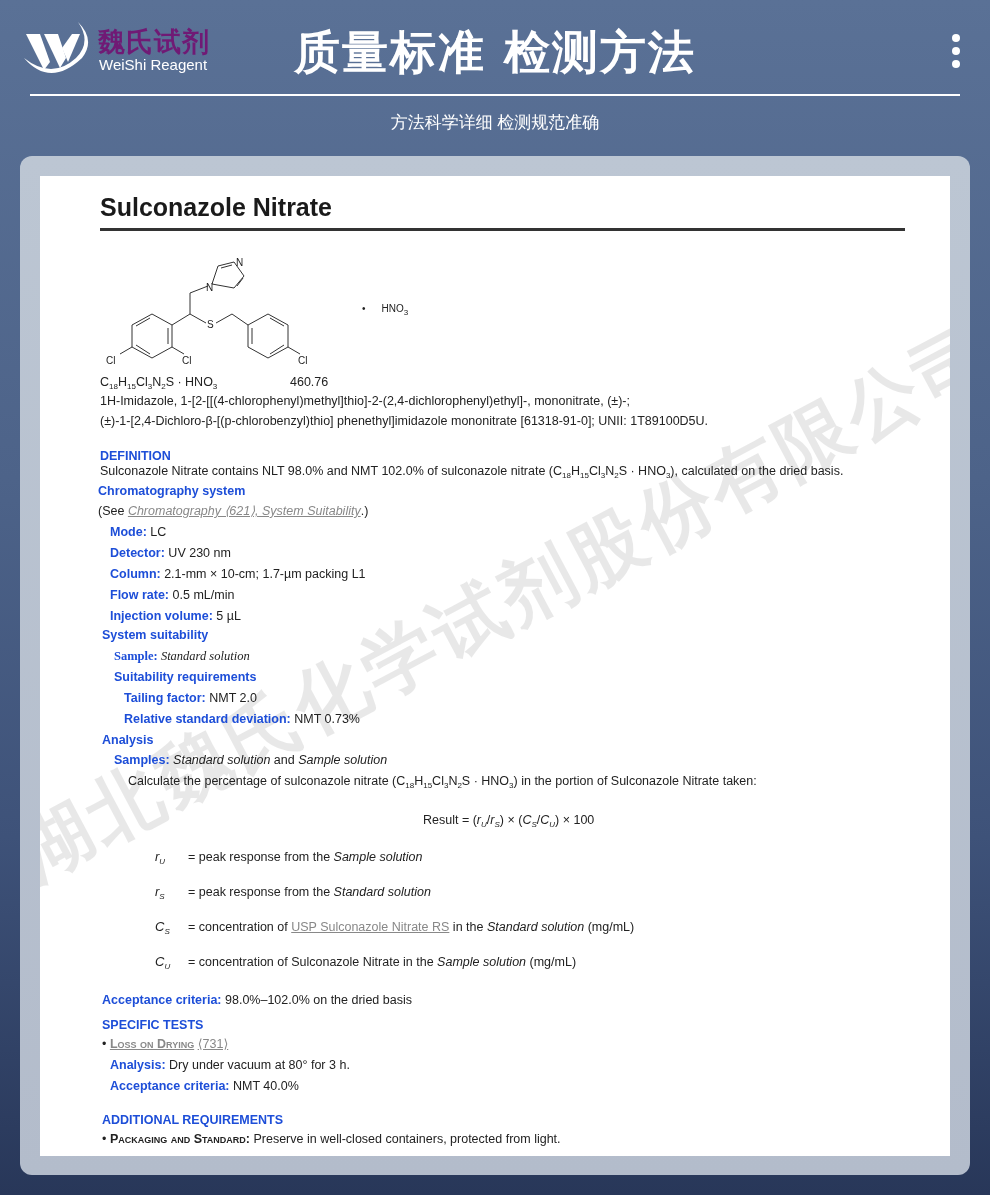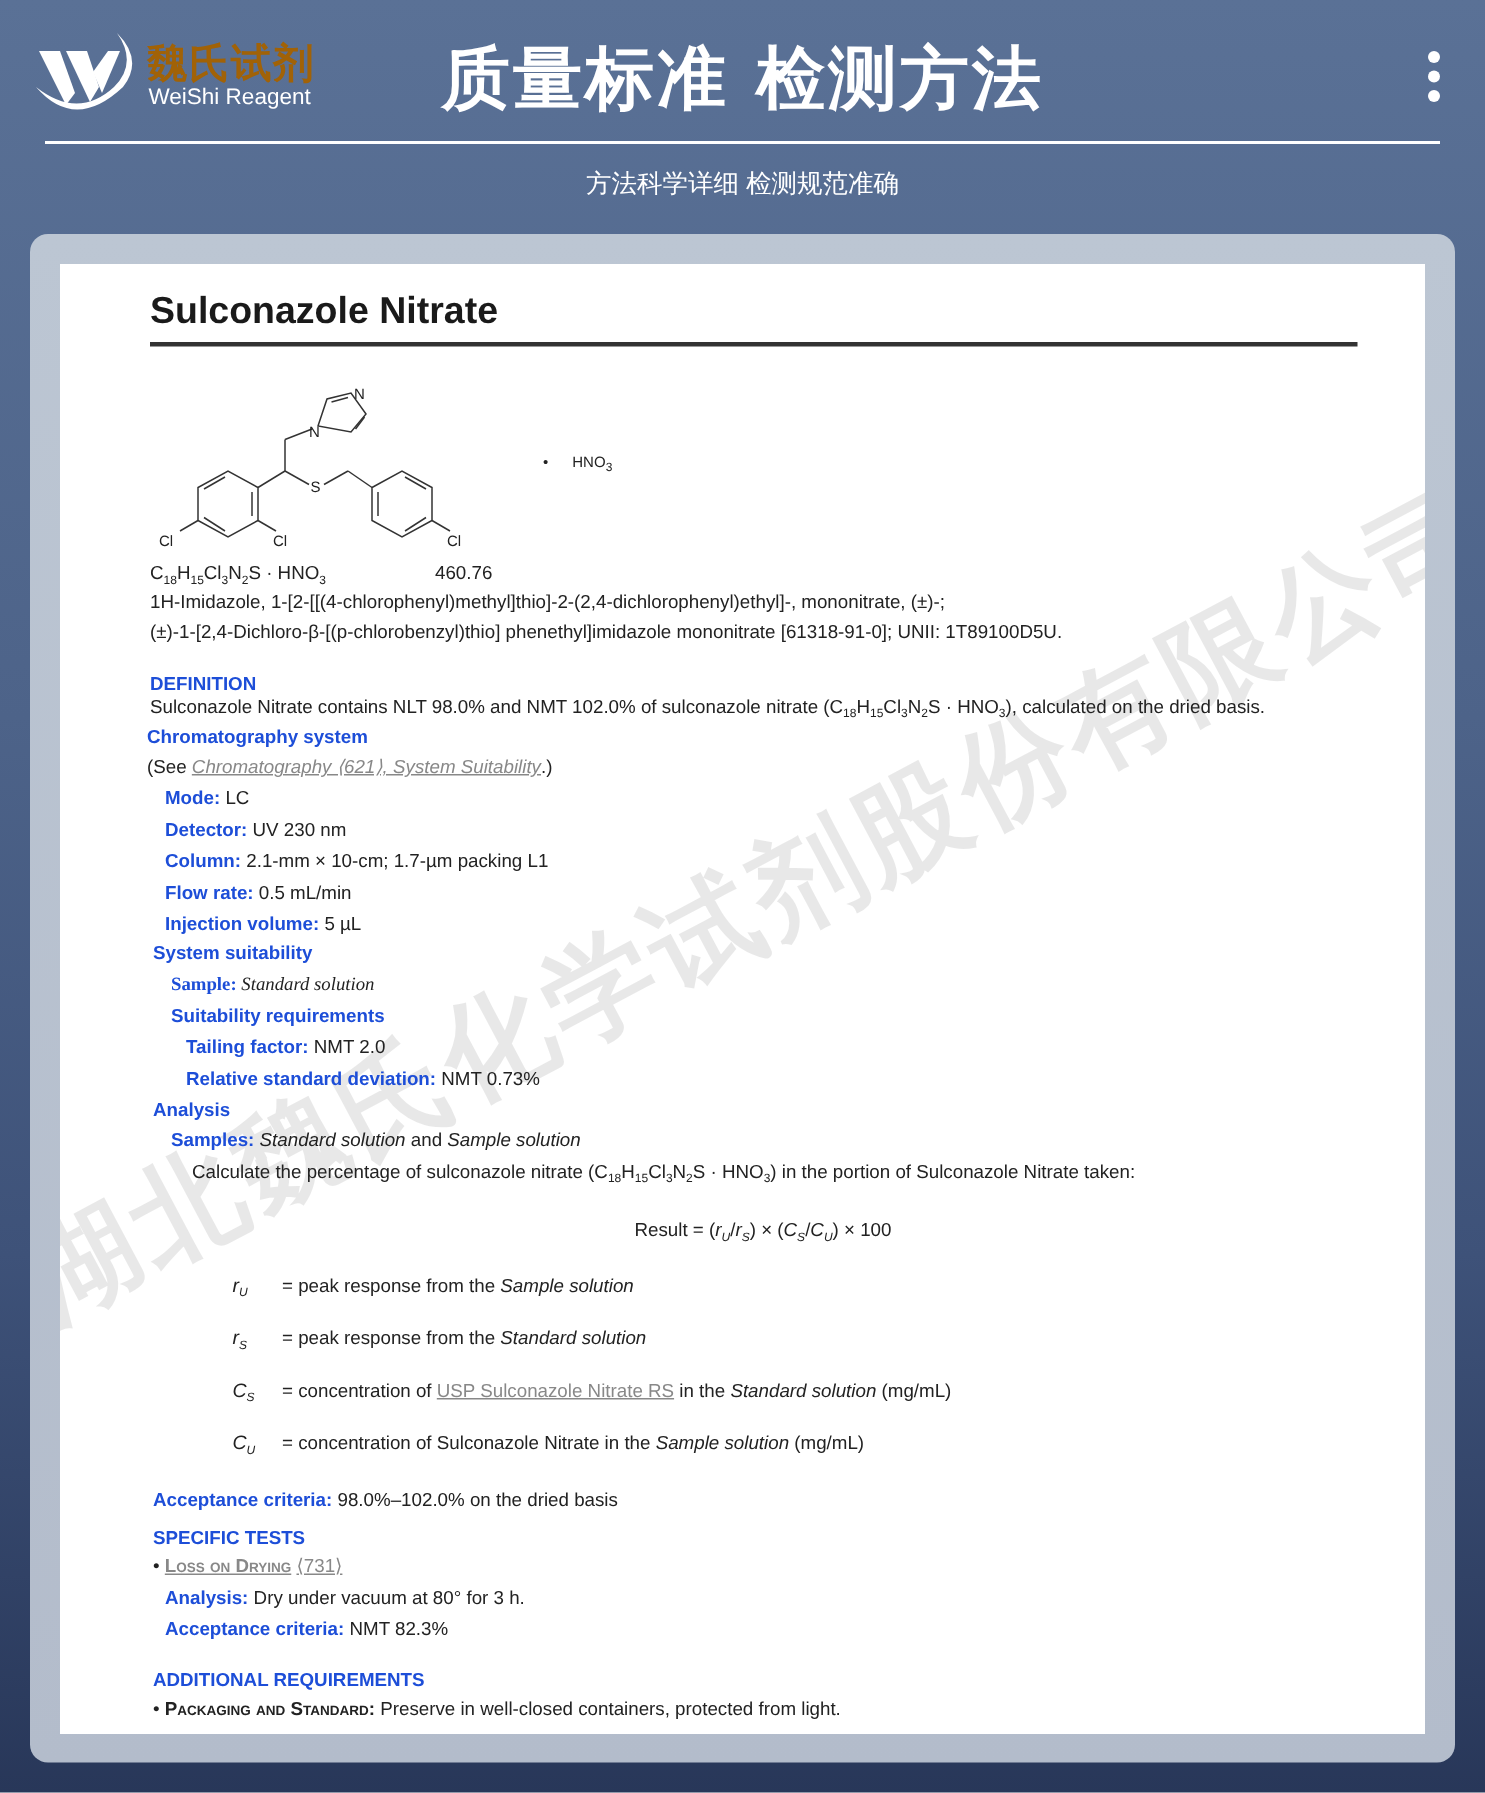--- a/index.html
+++ b/index.html
@@ -7,21 +7,21 @@
   body {
     font-family: "Liberation Sans", sans-serif;
     background: linear-gradient(180deg, #5a7196 0%, #4d6389 40%, #3e5279 70%, #283759 100%);
     position: relative;
     color: #222;
   }
   
   .header { position: absolute; left: 0; top: 0; width: 990px; height: 160px; }
   .logo { position: absolute; left: 20px; top: 18px; width: 200px; height: 62px; }
   .logo svg { position: absolute; left: 0; top: 0; }
-  .logo-cn { position: absolute; left: 78px; top: 6px; font-family: "DejaVu Sans", sans-serif; font-size: 27px; color: #a16207; letter-spacing: 1px; font-weight: bold; text-align: center; }
+  .logo-cn { position: absolute; left: 78px; top: 6px; font-family: "DejaVu Sans", sans-serif; font-size: 27px; color: #701a75; letter-spacing: 1px; font-weight: bold; text-align: center; }
   .logo-en { position: absolute; left: 79px; top: 38px; font-size: 15px; color: #fff; }
   .main-title { position: absolute; left: 0; width: 990px; top: 22px; text-align: center; font-family: "DejaVu Sans", sans-serif; font-size: 46px; font-weight: bold; color: #fff; letter-spacing: 2px; }
   .kebab { position: absolute; left: 948px; top: 34px; width: 16px; height: 40px; cursor: pointer; }
   .kebab span { display: block; width: 8px; height: 8px; background: #fff; border-radius: 50%; margin: 0 auto 5px auto; }
   .header-line { position: absolute; left: 30px; top: 94px; width: 930px; height: 2px; background: #fff; }
   .subtitle { position: absolute; left: 0; width: 990px; top: 111px; text-align: center; font-family: Liberation Sans, sans-serif; font-size: 17px; color: #fff; }
   
   .card-frame { position: absolute; left: 20px; top: 156px; width: 950px; height: 1019px; background: linear-gradient(180deg, #bcc6d3 0%, #b3bccb 100%); border-radius: 12px; }
   .doc { position: absolute; left: 40px; top: 176px; width: 910px; height: 980px; background: #fff; overflow: hidden; }
   .watermark { position: absolute; left: -40px; top: 640px; transform: rotate(-28deg); transform-origin: left top; font-family: "DejaVu Sans", sans-serif; font-size: 74px; font-weight: bold; color: rgba(0,0,0,0.09); white-space: nowrap; letter-spacing: 4px; pointer-events: none; }
@@ -154,18 +154,18 @@
     <div class="line" style="top:778px; width:700px; height:20px;">
       <span class="var"><span>C</span><sub>U</sub></span>
       <span class="vardef"><span>= concentration of Sulconazole Nitrate in the </span><i>Sample solution</i><span> (mg/mL)</span></span>
     </div>
 
     <div class="line" style="top:816px; left:2px;"><b>Acceptance criteria:</b> <span>98.0%–102.0% on the dried basis</span></div>
 
     <div class="line" style="top:841px; left:2px;"><b>SPECIFIC TESTS</b></div>
     <div class="line" style="top:860px; left:2px;"><span>•</span> <span class="link smallcaps">Loss on Drying</span> <span class="link">⟨731⟩</span></div>
     <div class="line" style="top:881px; left:10px;"><b>Analysis:</b> <span>Dry under vacuum at 80° for 3 h.</span></div>
-    <div class="line" style="top:902px; left:10px;"><b>Acceptance criteria:</b> <span>NMT 82.3%</span></div>
+    <div class="line" style="top:902px; left:10px;"><b>Acceptance criteria:</b> <span>NMT 40.0%</span></div>
 
     <div class="line" style="top:936px; left:2px;"><b>ADDITIONAL REQUIREMENTS</b></div>
     <div class="line" style="top:955px; left:2px;"><span>•</span> <span class="smallcaps">Packaging and Standard:</span> <span>Preserve in well-closed containers, protected from light.</span></div>
   </div>
 </div>
 
 </body></html>

